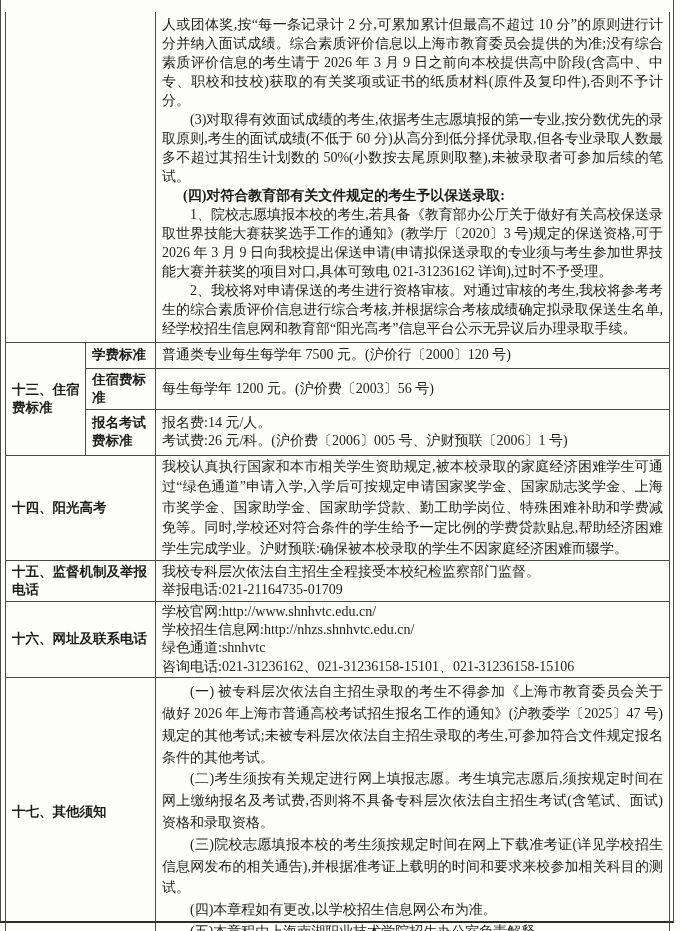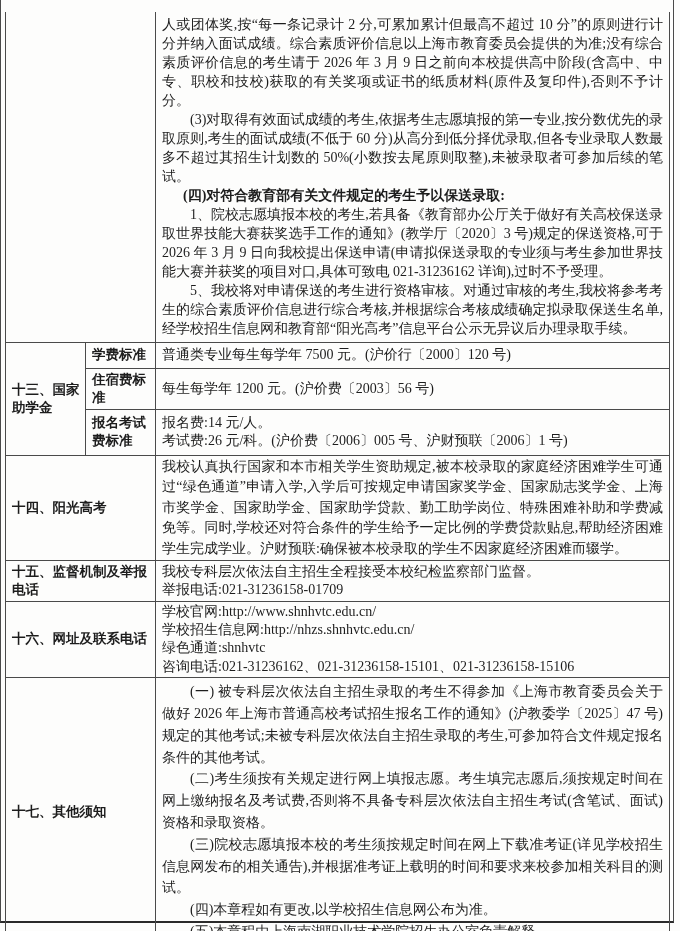--- a/index.html
+++ b/index.html
@@ -51,26 +51,26 @@
     </colgroup>
 
     <tbody>
         <tr class="row-first" style="height:330px">
       <td colspan="2" class="label"></td>
       <td class="content vtop lh19">
         <p>人或团体奖,按“每一条记录计 2 分,可累加累计但最高不超过 10 分”的原则进行计分并纳入面试成绩。综合素质评价信息以上海市教育委员会提供的为准;没有综合素质评价信息的考生请于 2026 年 3 月 9 日之前向本校提供高中阶段(含高中、中专、职校和技校)获取的有关奖项或证书的纸质材料(原件及复印件),否则不予计分。</p>
         <p class="ti2">(3)对取得有效面试成绩的考生,依据考生志愿填报的第一专业,按分数优先的录取原则,考生的面试成绩(不低于 60 分)从高分到低分择优录取,但各专业录取人数最多不超过其招生计划数的 50%(小数按去尾原则取整),未被录取者可参加后续的笔试。</p>
         <p class="ti15 bold">(四)对符合教育部有关文件规定的考生予以保送录取:</p>
         <p class="ti2">1、院校志愿填报本校的考生,若具备《教育部办公厅关于做好有关高校保送录取世界技能大赛获奖选手工作的通知》(教学厅〔2020〕3 号)规定的保送资格,可于 2026 年 3 月 9 日向我校提出保送申请(申请拟保送录取的专业须与考生参加世界技能大赛并获奖的项目对口,具体可致电 021-31236162 详询),过时不予受理。</p>
-        <p class="ti2">5、我校将对申请保送的考生进行资格审核。对通过审核的考生,我校将参考考生的综合素质评价信息进行综合考核,并根据综合考核成绩确定拟录取保送生名单,经学校招生信息网和教育部“阳光高考”信息平台公示无异议后办理录取手续。</p>
+        <p class="ti2">2、我校将对申请保送的考生进行资格审核。对通过审核的考生,我校将参考考生的综合素质评价信息进行综合考核,并根据综合考核成绩确定拟录取保送生名单,经学校招生信息网和教育部“阳光高考”信息平台公示无异议后办理录取手续。</p>
       </td>
     </tr>
 
     <tr style="height:26px">
-      <td rowspan="3" class="label">十三、国家助学金</td>
+      <td rowspan="3" class="label">十三、住宿费标准</td>
       <td class="label">学费标准</td>
       <td class="content lh18">
         <p class="line">普通类专业每生每学年 7500 元。(沪价行〔2000〕120 号)</p>
       </td>
     </tr>
     <tr style="height:38px">
       <td class="label">住宿费标准</td>
       <td class="content lh18">
         <p class="line">每生每学年 1200 元。(沪价费〔2003〕56 号)</p>
       </td>
@@ -87,21 +87,21 @@
       <td colspan="2" class="label">十四、阳光高考</td>
       <td class="content lh205">
         <p>我校认真执行国家和本市相关学生资助规定,被本校录取的家庭经济困难学生可通过“绿色通道”申请入学,入学后可按规定申请国家奖学金、国家励志奖学金、上海市奖学金、国家助学金、国家助学贷款、勤工助学岗位、特殊困难补助和学费减免等。同时,学校还对符合条件的学生给予一定比例的学费贷款贴息,帮助经济困难学生完成学业。沪财预联:确保被本校录取的学生不因家庭经济困难而辍学。</p>
       </td>
     </tr>
 
     <tr style="height:36px">
       <td colspan="2" class="label">十五、监督机制及举报电话</td>
       <td class="content lh18">
         <p class="line">我校专科层次依法自主招生全程接受本校纪检监察部门监督。</p>
-        <p class="line">举报电话:021-31236158-01709</p>
+        <p class="line">举报电话:021-21164735-01709</p>
       </td>
     </tr>
 
     <tr style="height:73px">
       <td colspan="2" class="label">十六、网址及联系电话</td>
       <td class="content lh182">
         <p class="line">学校官网:http://www.shnhvtc.edu.cn/</p>
         <p class="line">学校招生信息网:http://nhzs.shnhvtc.edu.cn/</p>
         <p class="line">绿色通道:shnhvtc</p>
         <p class="line">咨询电话:021-31236162、021-31236158-15101、021-31236158-15106</p>

